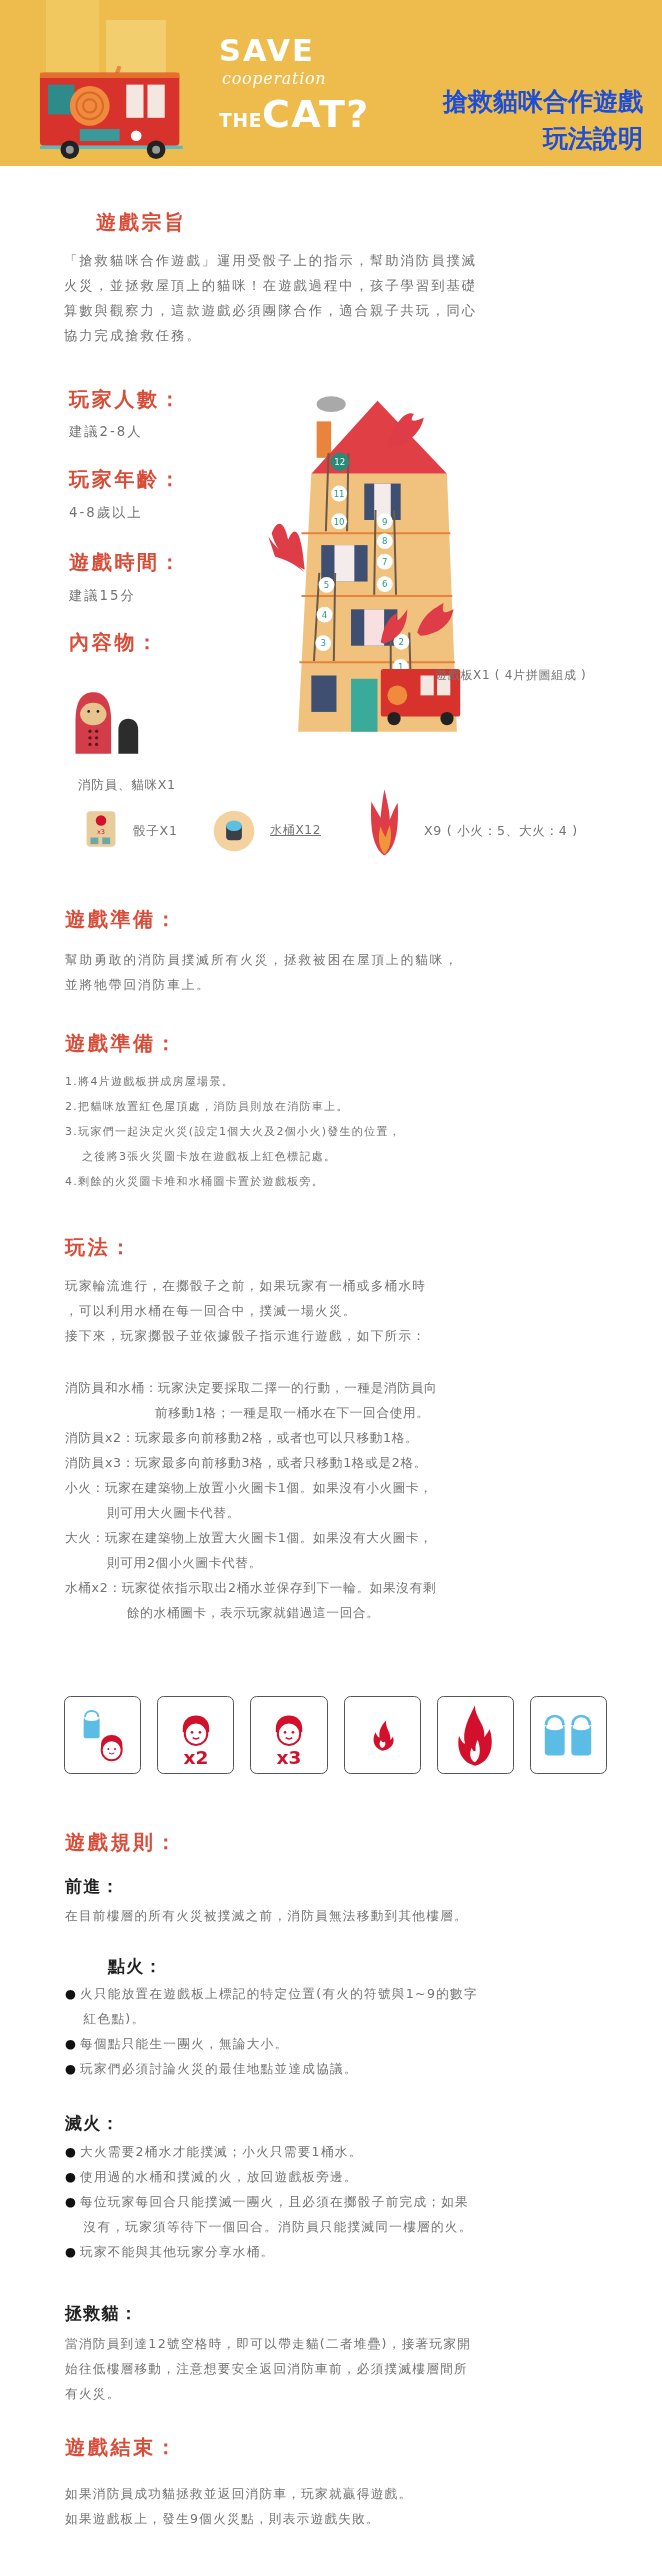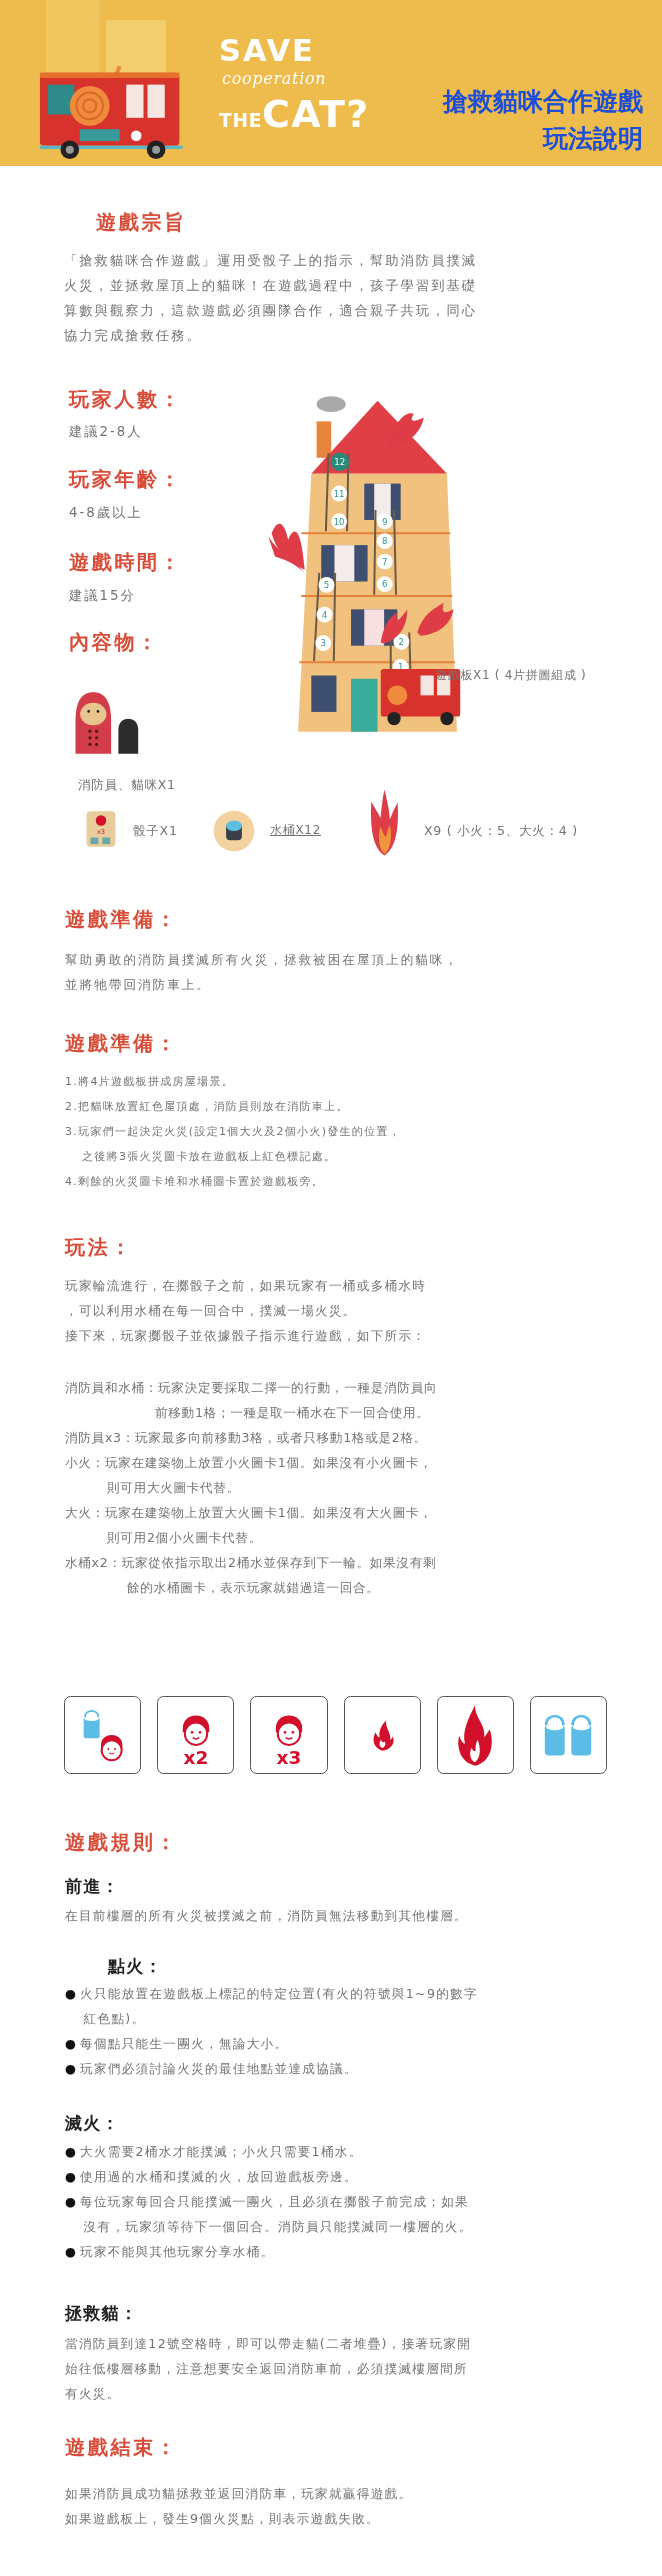--- a/index.html
+++ b/index.html
@@ -219,20 +219,21 @@
 
 <div class="h-red" style="left:65px;top:1234px;">玩法：</div>
 <div class="p" style="left:65px;top:1273px;font-size:12.6px;letter-spacing:1.3px;">
   <span class="line">玩家輪流進行，在擲骰子之前，如果玩家有一桶或多桶水時</span>
   <span class="line">，可以利用水桶在每一回合中，撲滅一場火災。</span>
   <span class="line">接下來，玩家擲骰子並依據骰子指示進行遊戲，如下所示：</span>
 </div>
 <div class="p" style="left:65px;top:1375px;font-size:12.6px;letter-spacing:0.7px;">
   <span class="line">消防員和水桶：玩家決定要採取二擇一的行動，一種是消防員向</span>
   <span class="line indent2">前移動1格；一種是取一桶水在下一回合使用。</span>
+  <span class="line">消防員x2：玩家最多向前移動2格，或者也可以只移動1格。</span>
   <span class="line">消防員x3：玩家最多向前移動3格，或者只移動1格或是2格。</span>
   <span class="line">小火：玩家在建築物上放置小火圖卡1個。如果沒有小火圖卡，</span>
   <span class="line indent3">則可用大火圖卡代替。</span>
   <span class="line">大火：玩家在建築物上放置大火圖卡1個。如果沒有大火圖卡，</span>
   <span class="line indent3">則可用2個小火圖卡代替。</span>
   <span class="line">水桶x2：玩家從依指示取出2桶水並保存到下一輪。如果沒有剩</span>
   <span class="line indent4">餘的水桶圖卡，表示玩家就錯過這一回合。</span>
 </div>
 
 <div class="cards">

